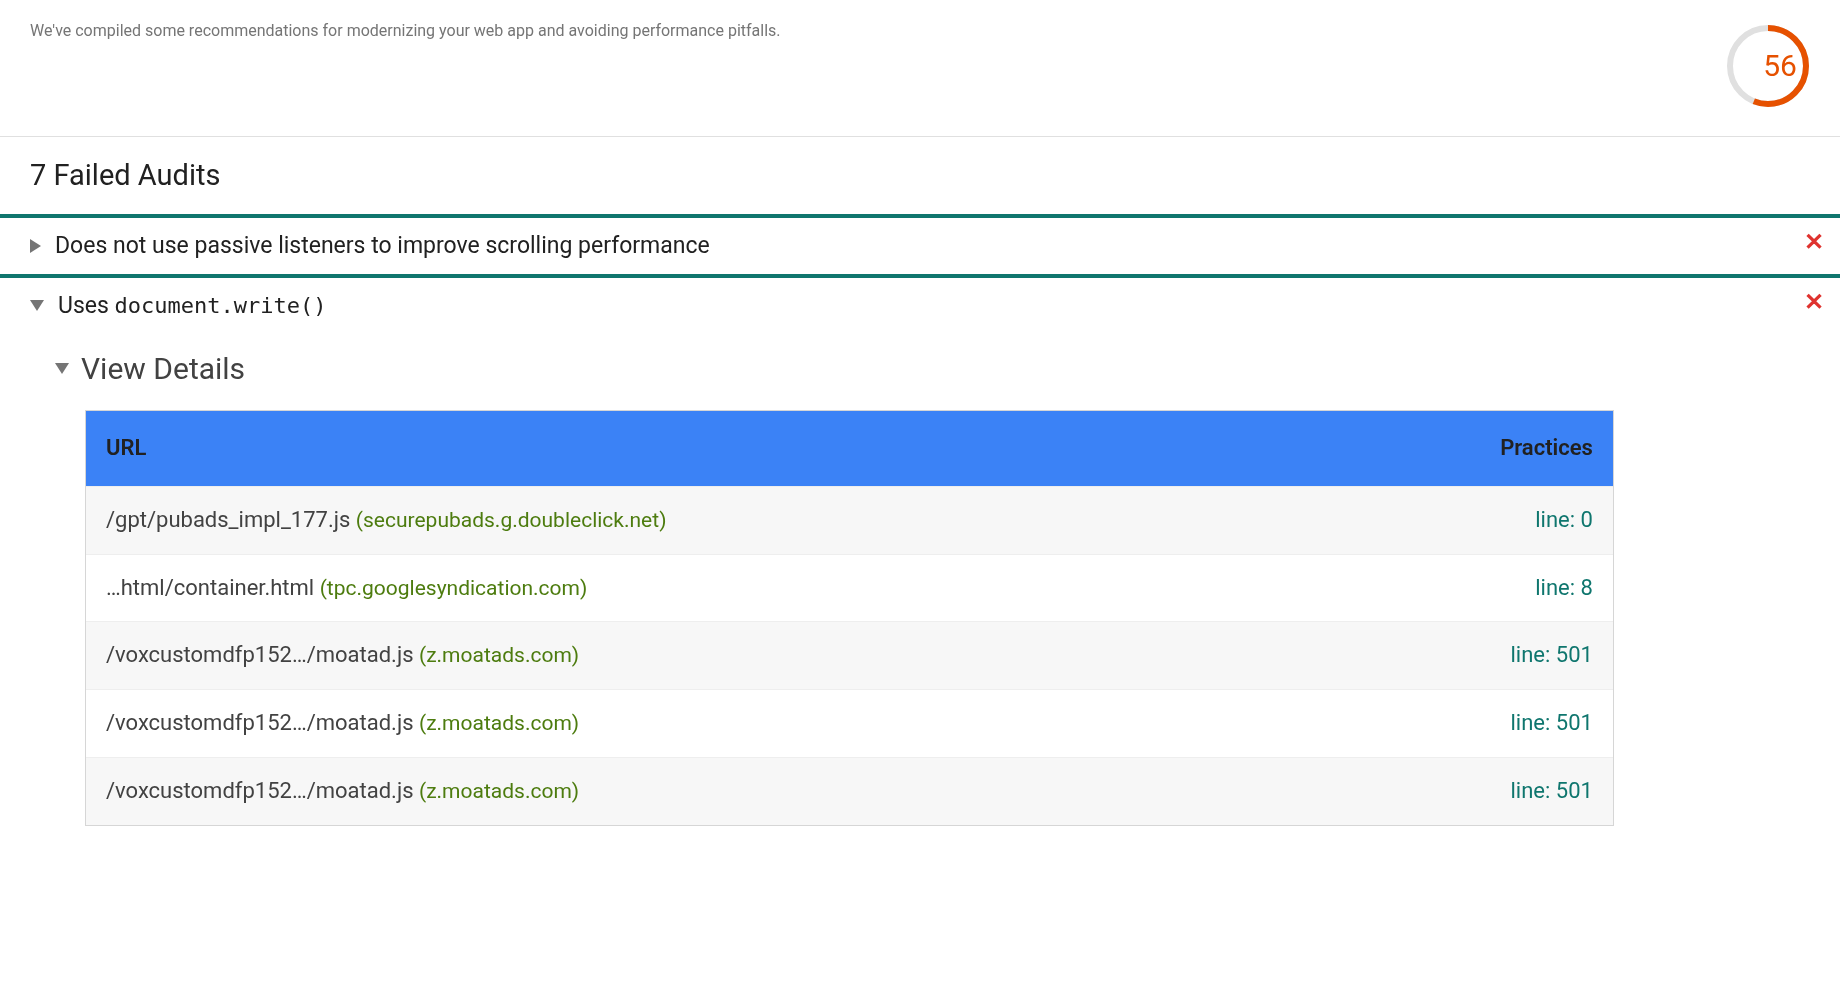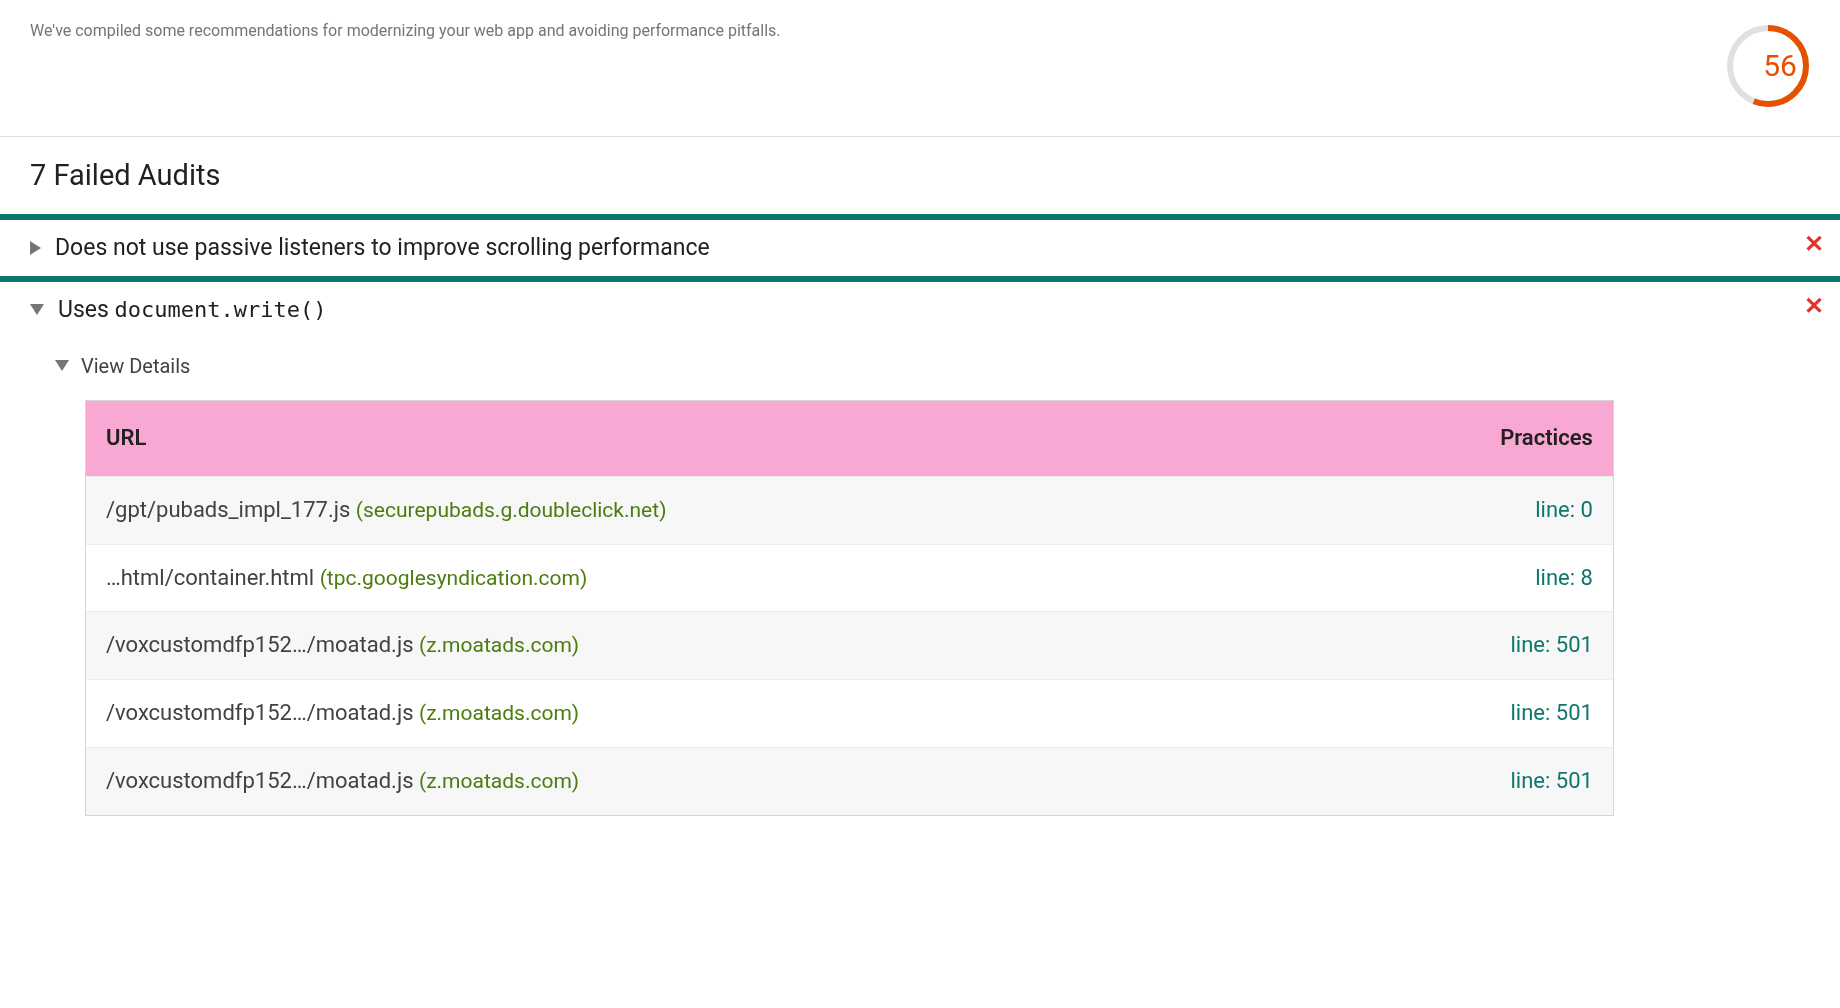--- a/index.html
+++ b/index.html
@@ -35,21 +35,21 @@
       position: absolute; top: 0; left: 12px; width: 100%; height: 100%;
       display: flex; align-items: center; justify-content: center;
       font-size: 30px; font-weight: 400; color: #e65100;
     }
     .divider { border-top: 1px solid #e0e0e0; }
     .section-heading {
       font-size: 29px; font-weight: 400; color: #212121;
       padding: 18px 0 18px 30px;
     }
     .audit-row {
-      border-top: 6px solid #0f766e;
+      border-top: 4px solid #0f766e;
       padding: 12px 0 12px 30px;
       display: flex; align-items: flex-start;
     }
     .audit-content { flex: 1; }
     .audit-first-line { display: flex; align-items: center; }
     .triangle {
       display: inline-block; width: 0; height: 0; margin-right: 14px;
       flex-shrink: 0;
     }
     .triangle.right {
@@ -77,30 +77,30 @@
       font-size: 23px; color: #616161;
       padding: 6px 170px 0 25px;
       line-height: 1.45;
     }
     .audit-description a {
       color: #1a73e8; text-decoration: underline;
     }
     .view-details {
       display: flex; align-items: center;
       padding: 26px 0 20px 25px;
-      font-size: 20px; color: #424242;
+      font-size: 30px; color: #424242;
     }
     .view-details .triangle { margin-right: 12px; }
     .details-table {
       margin-left: 55px; margin-right: 170px;
       border: 1px solid #d6d6d6;
       font-size: 22px;
     }
     .table-header {
-      display: flex; background: #f9a8d4;
+      display: flex; background: #3b82f6;
       padding: 22px 20px;
       font-weight: 600; color: #212121;
     }
     .col-url { flex: 1; }
     .col-loc { width: 150px; text-align: right; }
     .table-row {
       display: flex; padding: 18px 20px;
       border-top: 1px solid #eee;
       color: #424242;
     }

